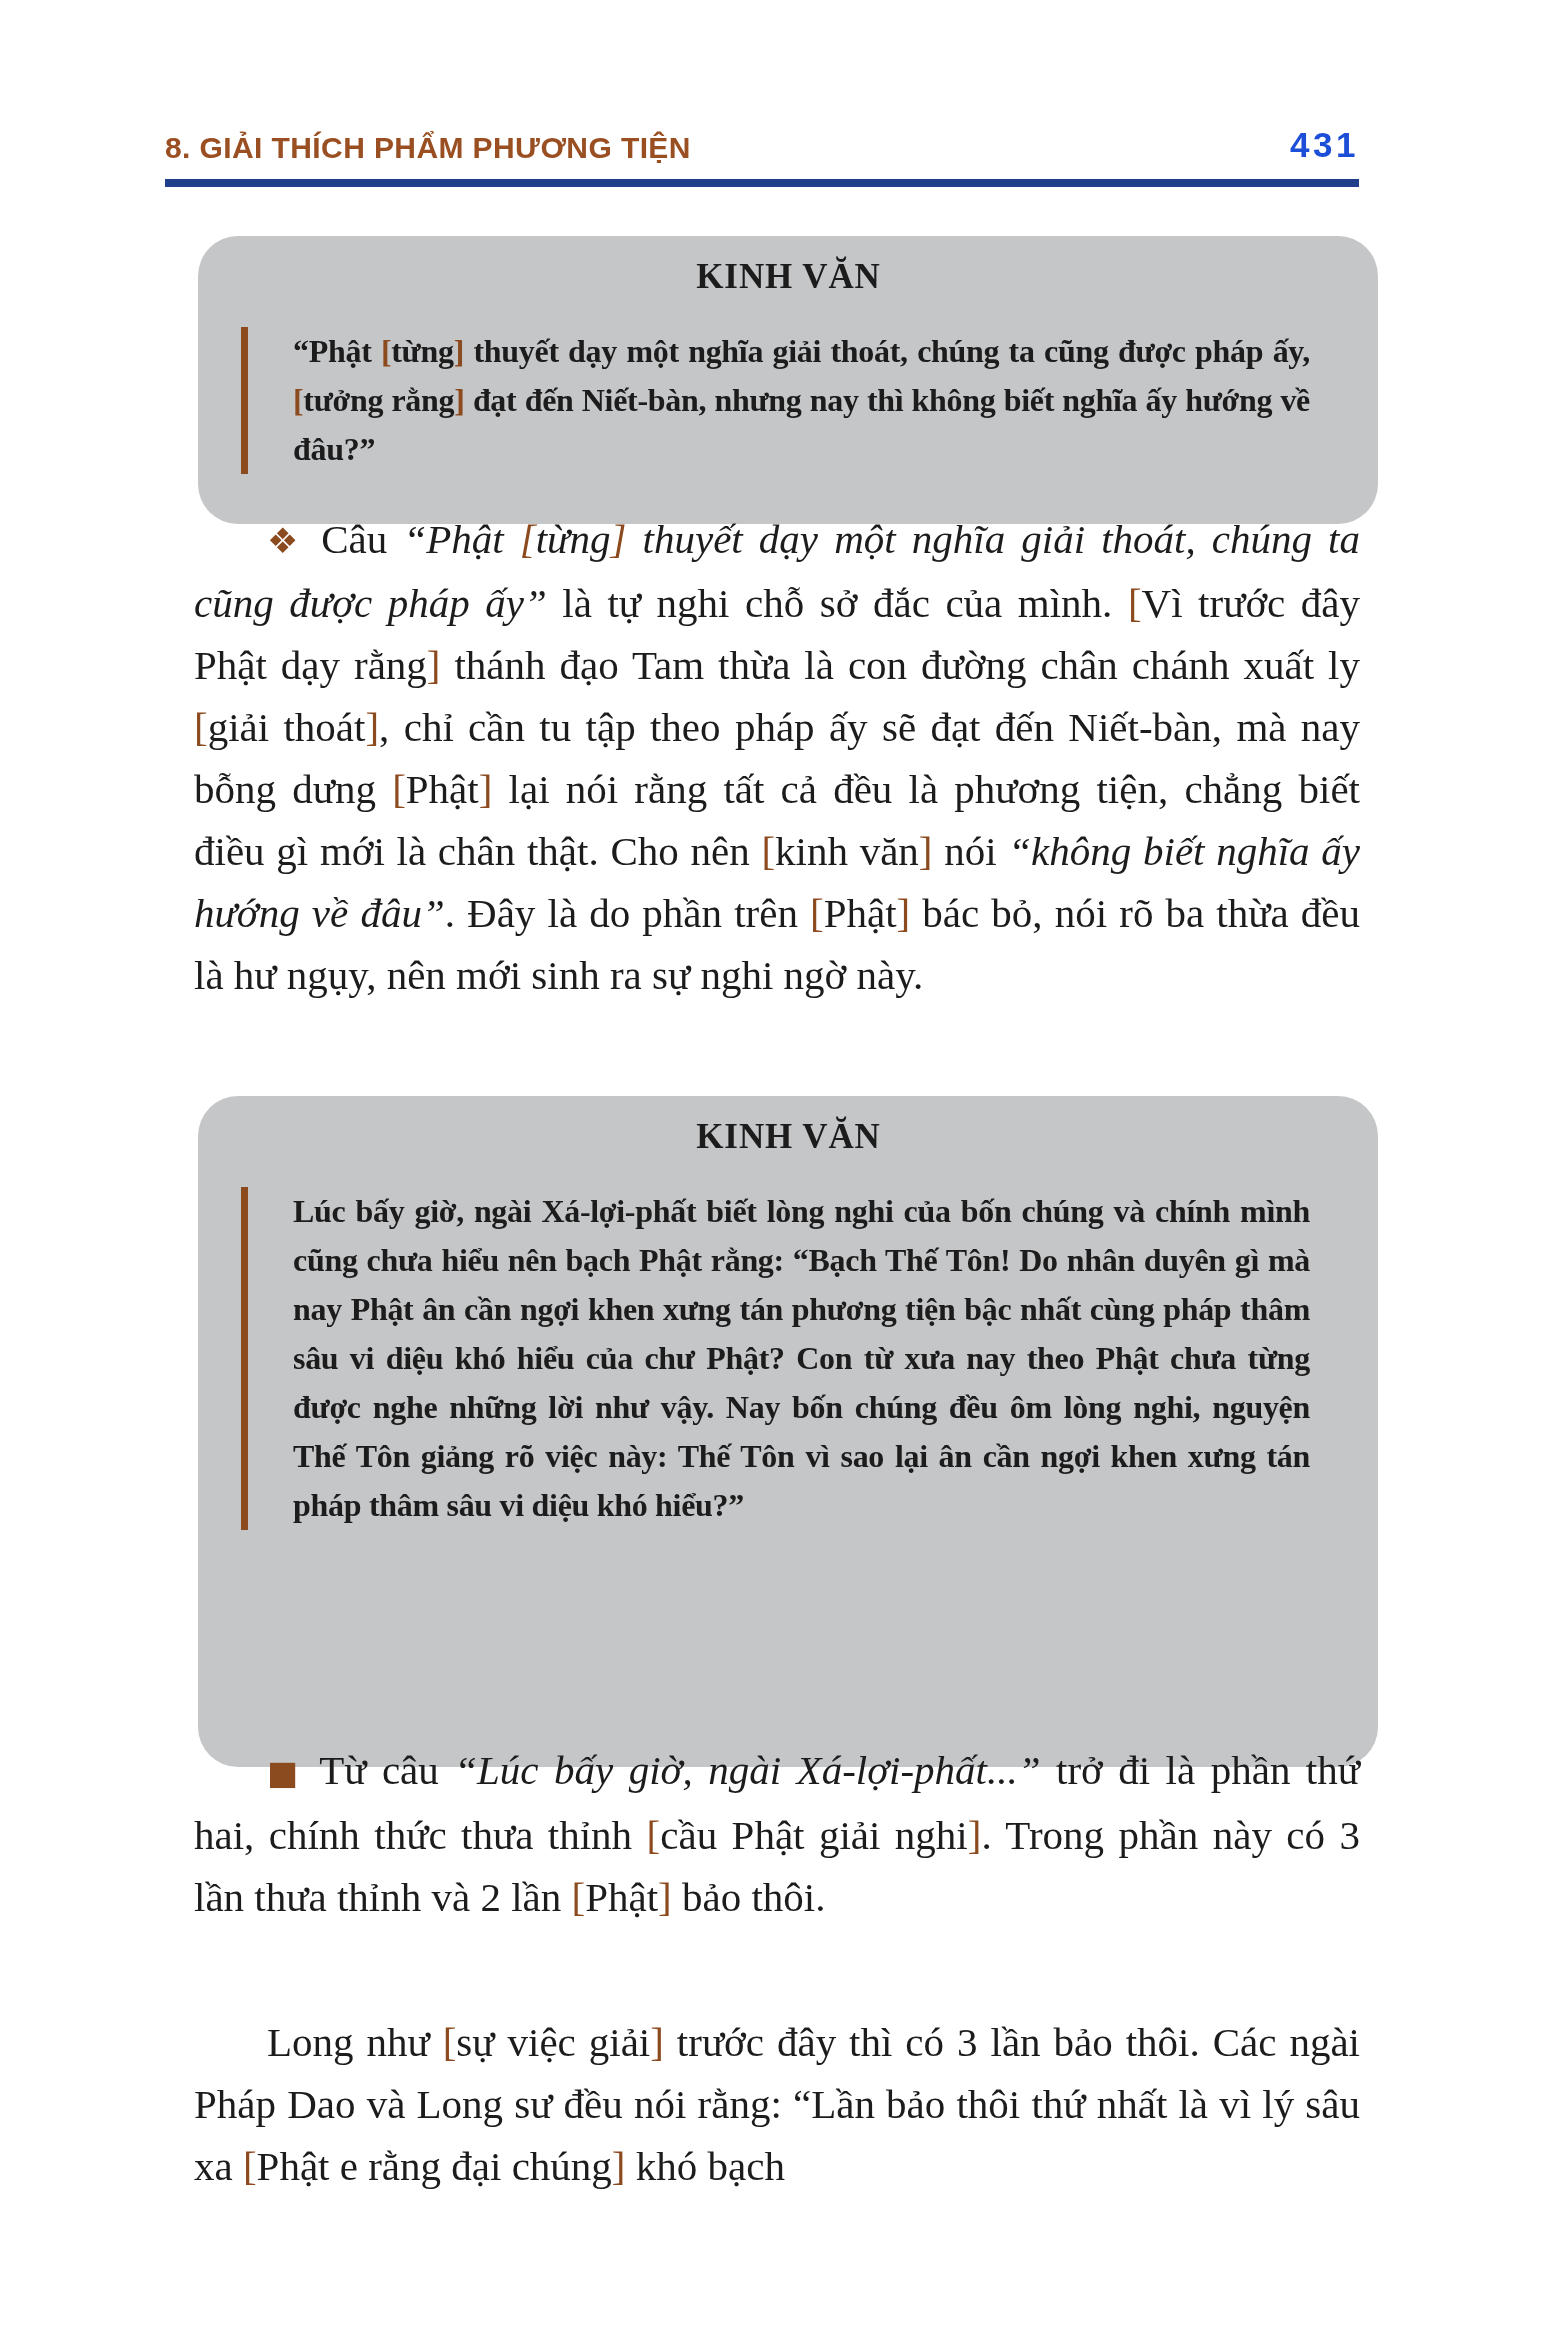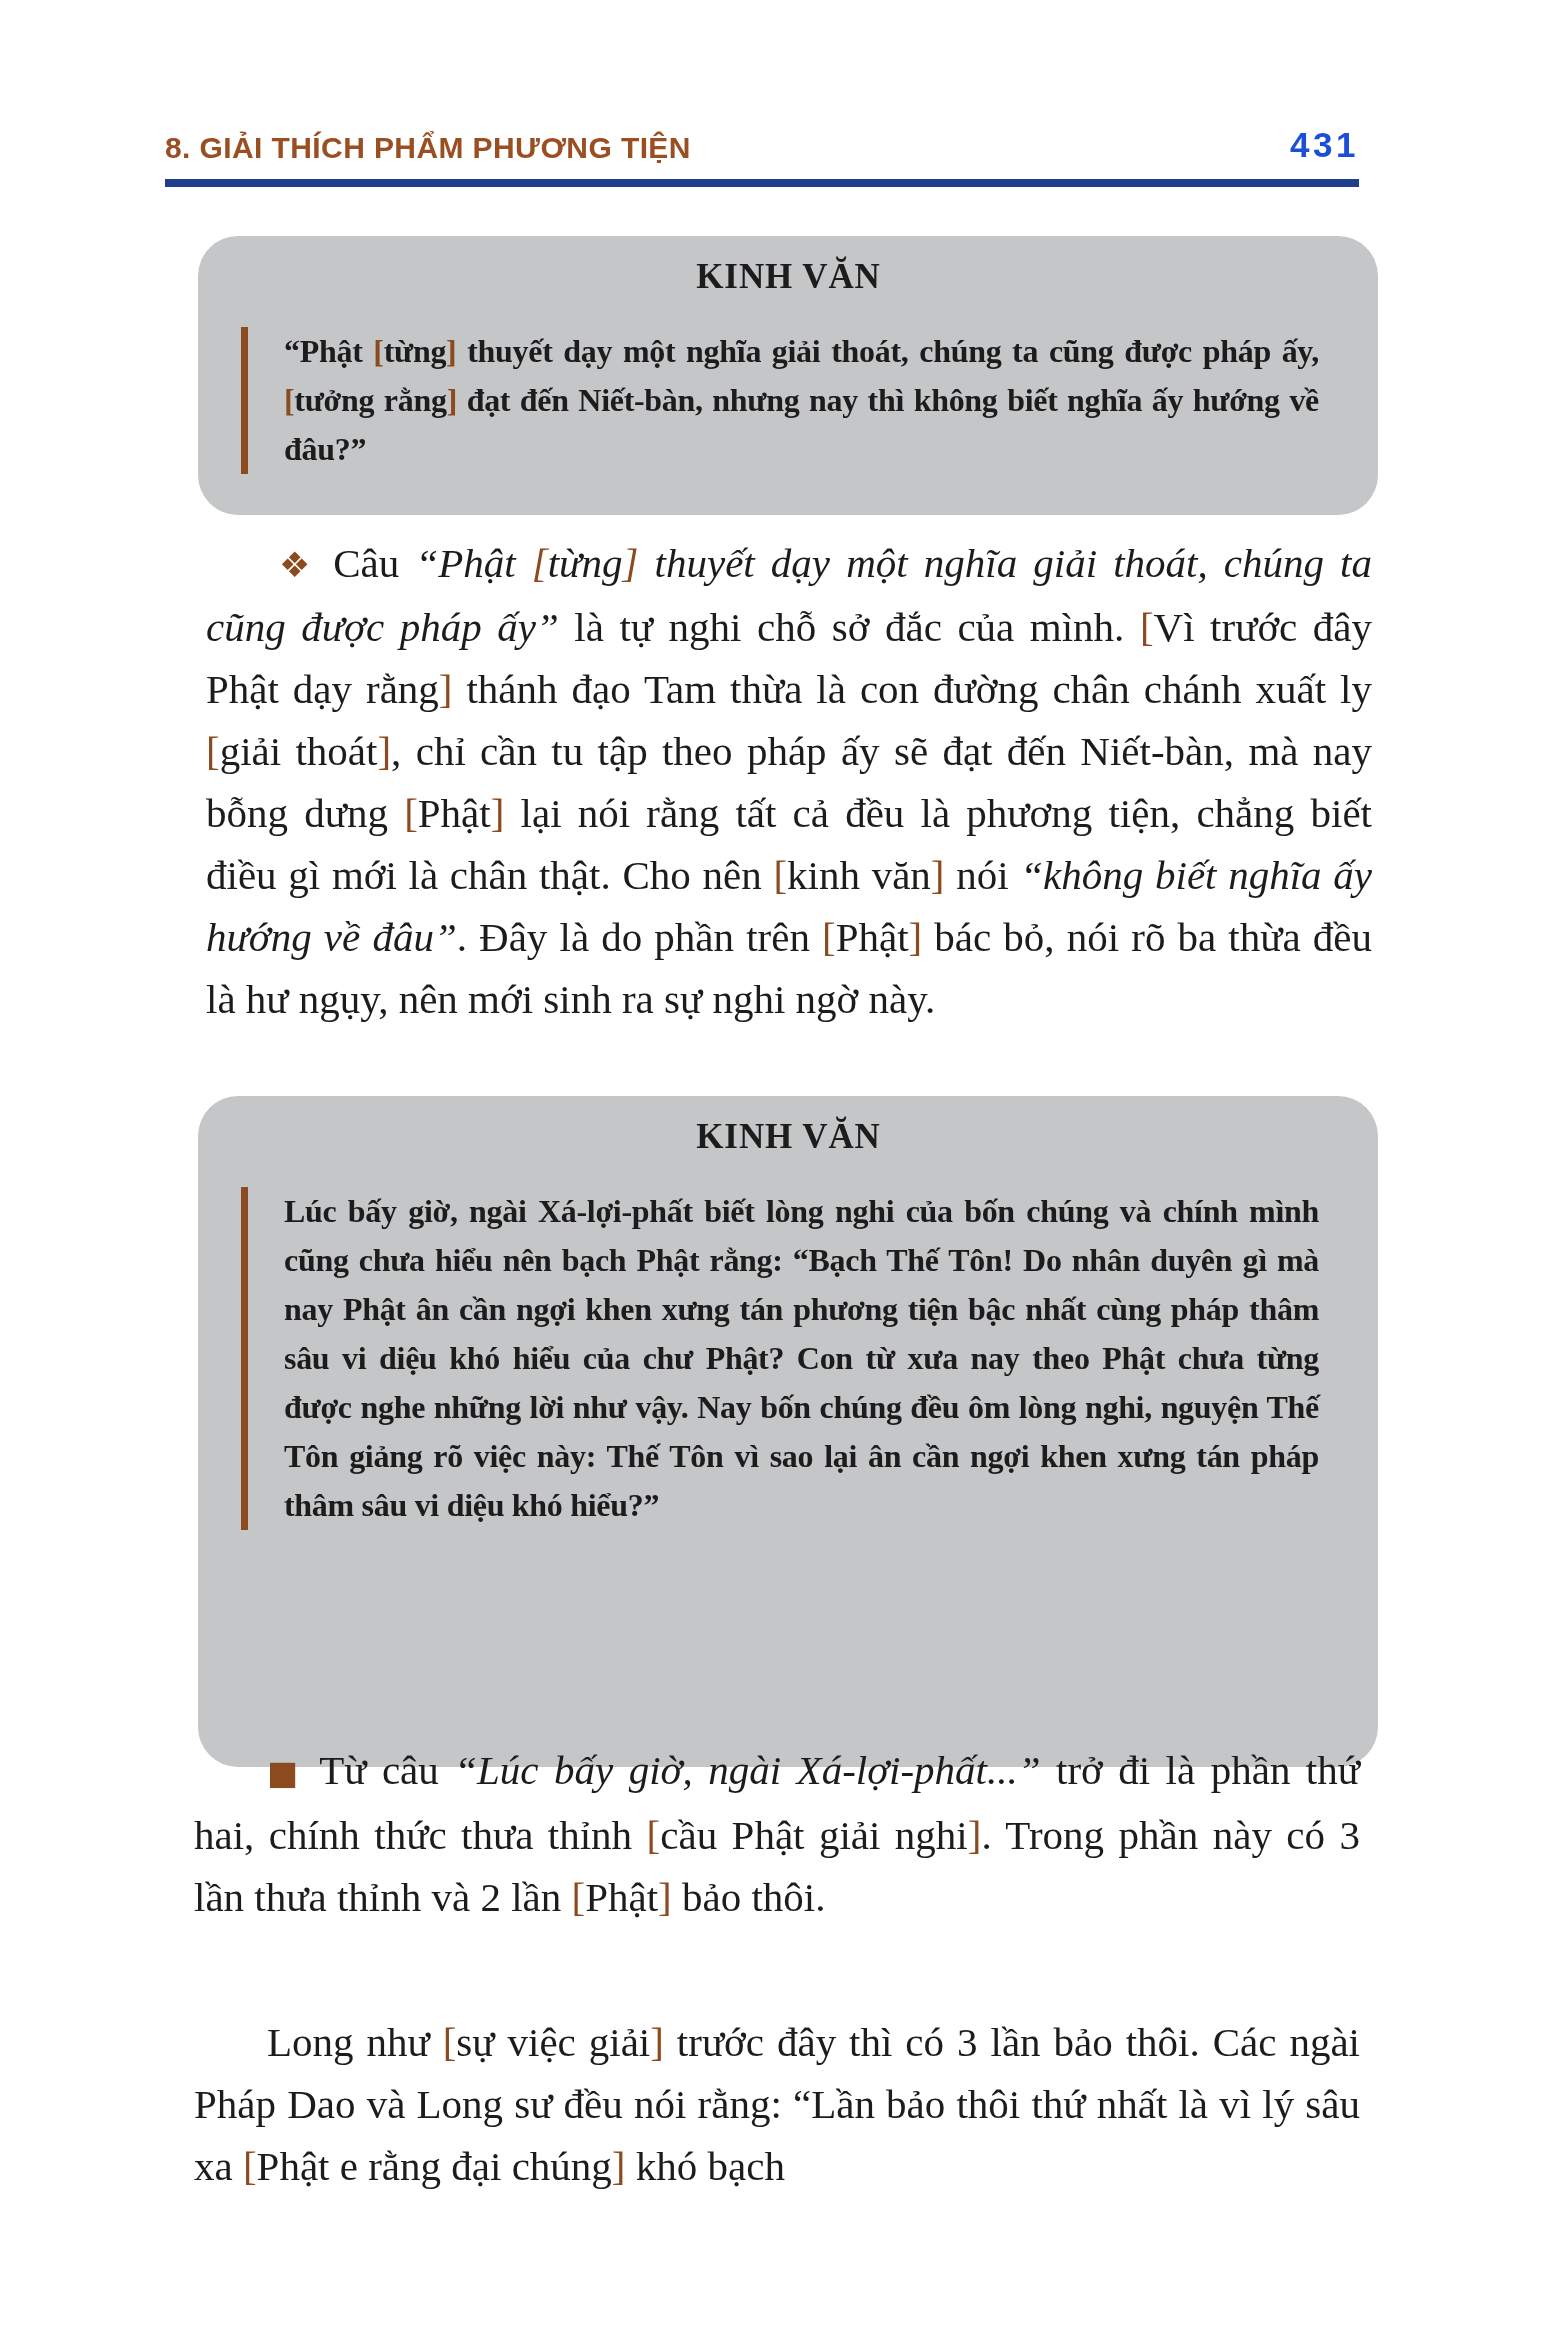--- a/index.html
+++ b/index.html
@@ -39,28 +39,28 @@
     text-align:center;font-weight:bold;font-size:35px;
     letter-spacing:0.9px;color:#1c1c1c;margin:0 0 29.5px 0;
   }
   .sutra-quote{
     border-left:7.8px solid #8c4a1f;
     padding-left:31px;margin-right:12px;
     font-weight:bold;font-size:32px;line-height:49px;
     letter-spacing:-0.3px;
     text-align:justify;color:#1c1c1c;
   }
-  .sutra-quote p{margin:5px;}
+  .sutra-quote p{margin:14px;}
   .sutra-quote p + p{margin-top:21px;}
   .body-para{
     position:absolute;left:194px;width:1166px;
     font-size:41px;line-height:62px;text-align:justify;
     margin:0;color:#1c1c1c;
   }
-  .para-1{top:532px;text-indent:73px;margin-left:12px;}
+  .para-1{top:508px;text-indent:73px;}
   .para-2{top:1739px;text-indent:73px;}
   .para-3{top:2011px;text-indent:73px;}
   
   .seg-i{font-style:italic;}
   .seg-br{color:#8c4a1f;}
   .seg-bi{color:#8c4a1f;font-style:italic;}
   .seg-bullet{
     color:#8c4a1f;font-family:"DejaVu Sans", sans-serif;
     font-size:35px;
   }

